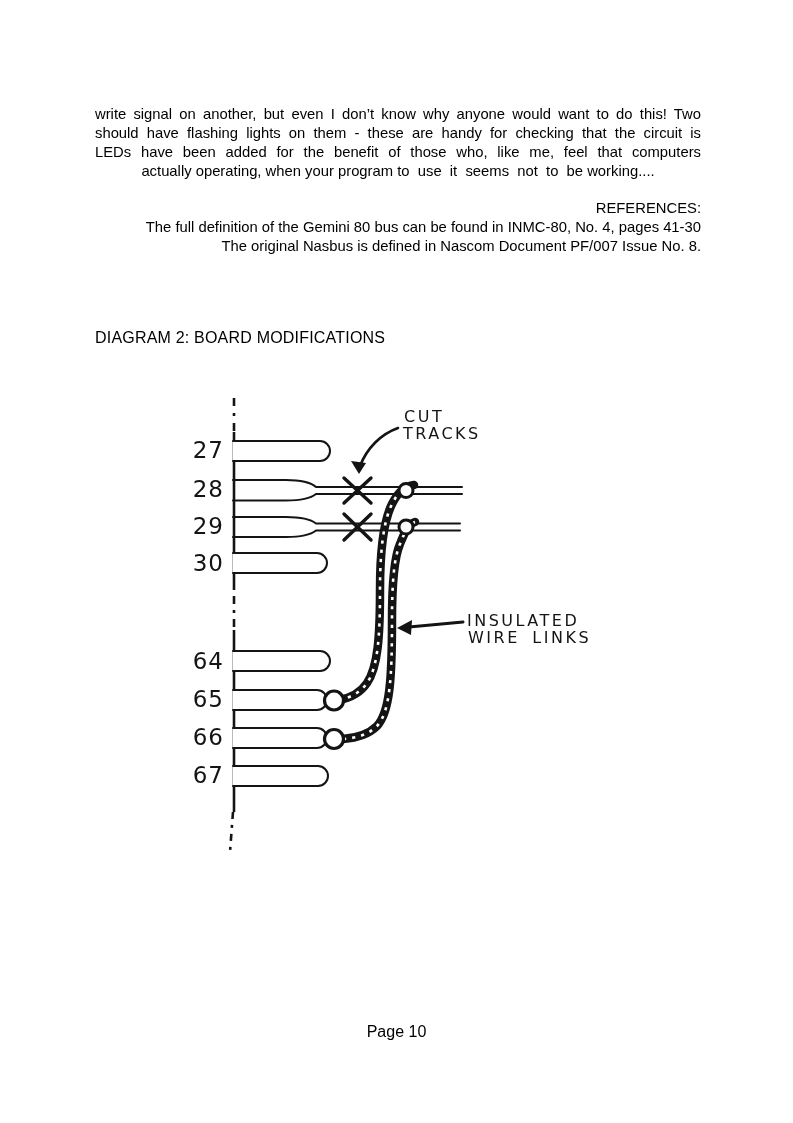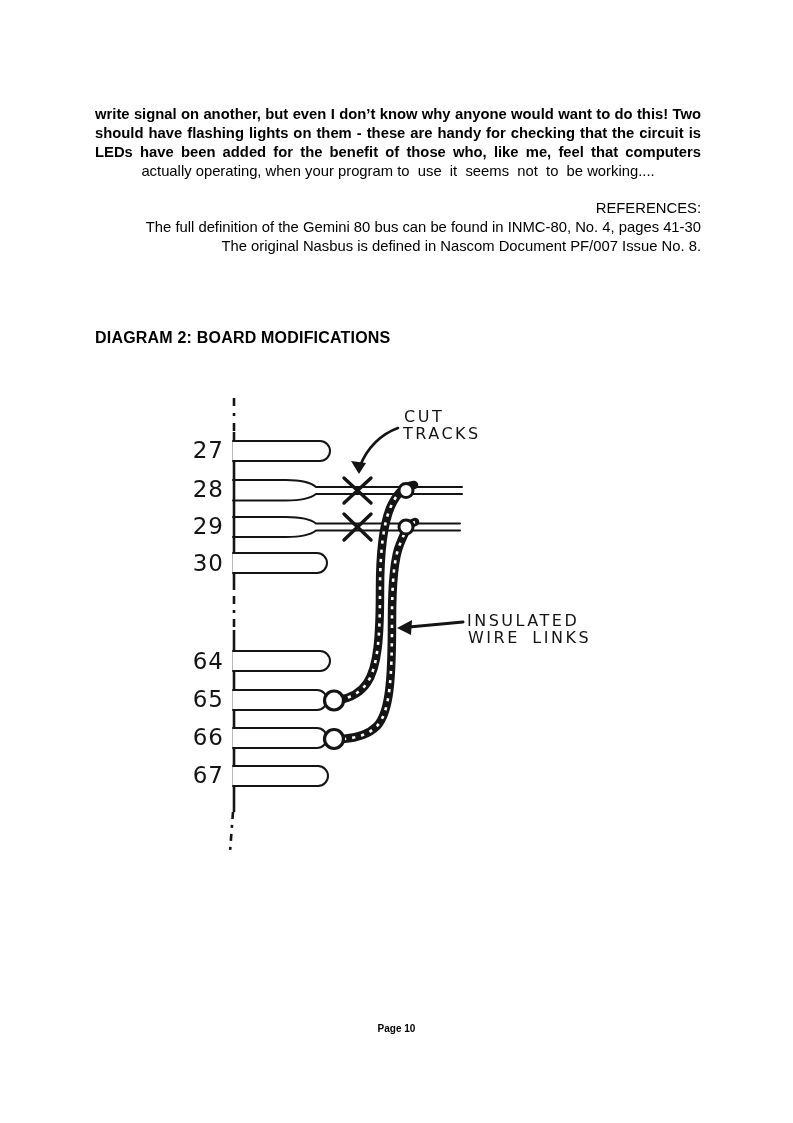--- a/index.html
+++ b/index.html
@@ -4,24 +4,24 @@
 <style>
   html,body{margin:0;padding:0;background:#e8e8e8;}
   .page{
     position:relative;width:793px;height:1123px;background:#ffffff;
     overflow:hidden;font-family:"Liberation Sans",sans-serif;color:#000;
     margin:0 auto;
   }
   .para{position:absolute;left:95px;top:105px;width:606px;font-size:14.8px;line-height:19px;}
   .refs{position:absolute;left:95px;top:199px;width:606px;font-size:14.8px;line-height:19px;text-align:right;}
   .pline{min-height:19px;}
-  .just{text-align:justify;text-align-last:justify;font-weight:bold;}
+  .just{text-align:justify;text-align-last:justify;}
   .pre{white-space:pre-wrap;text-align:center;}
-  .heading{position:absolute;left:95px;top:329px;font-size:16px;font-weight:bold;letter-spacing:0.2px;}
-  .footer{position:absolute;left:0;top:1023px;width:793px;text-align:center;font-size:10px;font-weight:bold;}
+  .heading{position:absolute;left:95px;top:329px;font-size:16px;font-weight:normal;letter-spacing:0.2px;}
+  .footer{position:absolute;left:0;top:1023px;width:793px;text-align:center;font-size:16px;font-weight:normal;}
   .diagram{position:absolute;left:150px;top:395px;}
   
   .ink{stroke:#141414;fill:none;stroke-linecap:round;stroke-linejoin:round;}
   .edge{stroke:#141414;fill:none;stroke-linecap:butt;stroke-width:2.6;}
   .finger{stroke-width:2;fill:#ffffff;}
   .track{stroke-width:2;fill:none;}
   .xmark{stroke-width:3.4;}
   .wire-black{stroke:#141414;stroke-width:8.5;fill:none;stroke-linecap:round;}
   .wire-dash{stroke:#ffffff;stroke-width:2.6;fill:none;stroke-dasharray:3.2 6;stroke-linecap:butt;}
   .blob{fill:#ffffff;stroke:#141414;}

